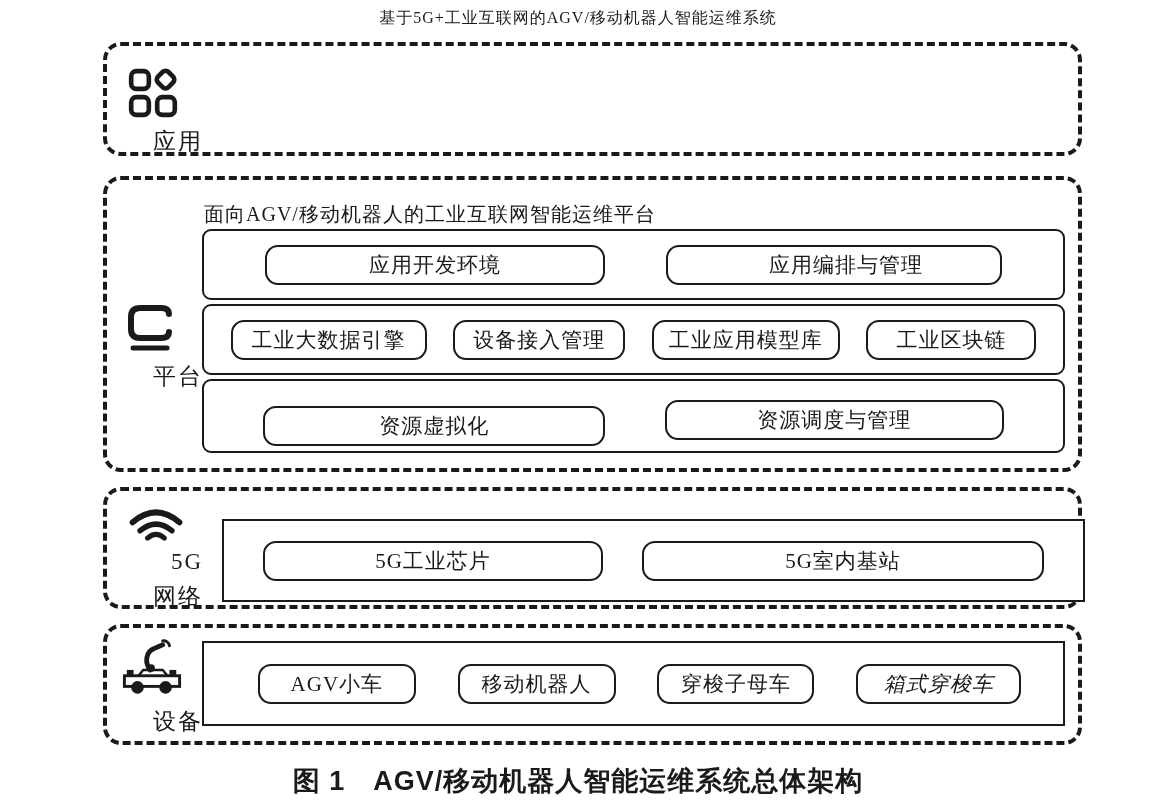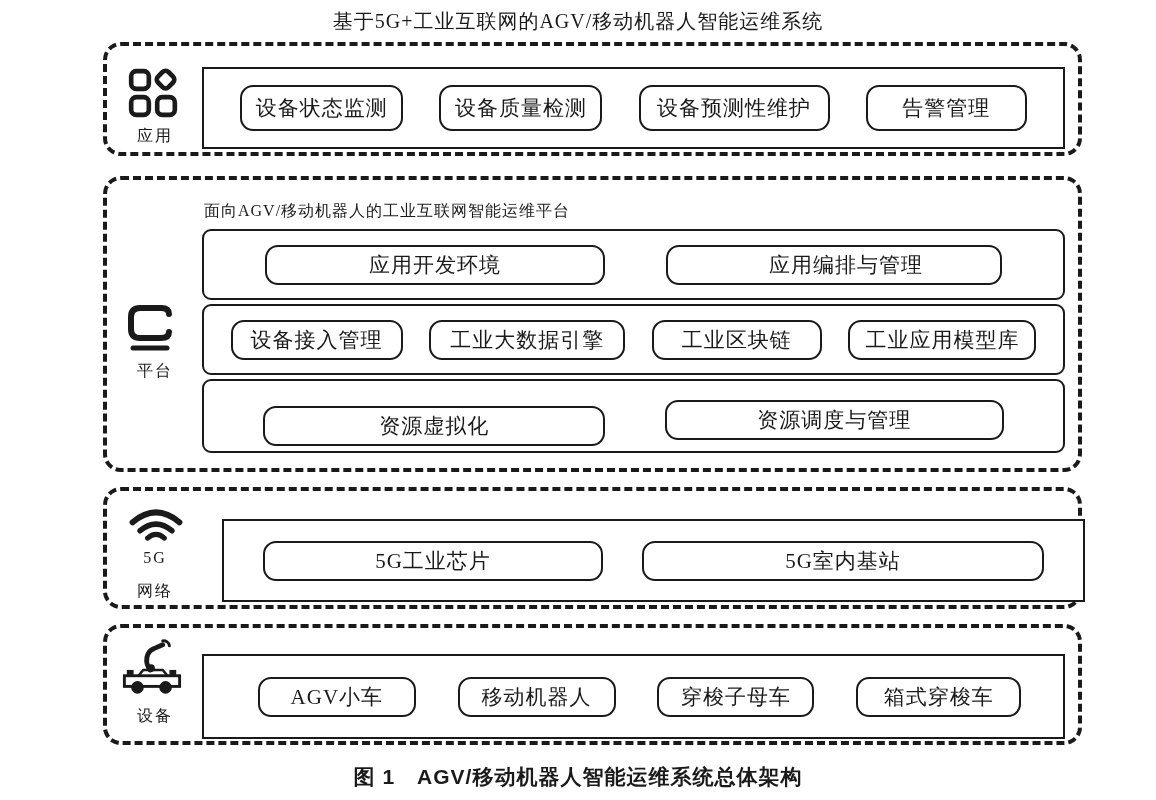--- a/index.html
+++ b/index.html
@@ -7,28 +7,28 @@
   body {
     position: relative;
     background: #ffffff;
     font-family: "Liberation Serif", "DejaVu Serif", serif;
     color: #1a1a1a;
   }
   .title {
     position: absolute;
     top: 8px; left: 0; width: 1156px;
     text-align: center;
-    font-size: 20px;
+    font-size: 16px;
     letter-spacing: 1px;
   }
   .caption {
     position: absolute;
     top: 763px; left: 0; width: 1156px;
     text-align: center;
-    font-size: 21px;
+    font-size: 27px;
     font-weight: bold;
     font-family: "Liberation Sans", "DejaVu Sans", sans-serif;
     letter-spacing: 1px;
   }
   .section {
     position: absolute;
     left: 103px;
     width: 979px;
     border: 4px dashed #1a1a1a;
     border-radius: 18px;
@@ -36,22 +36,22 @@
   }
   #sec-application { top: 42px;  height: 114px; }
   #sec-platform    { top: 176px; height: 296px; }
   #sec-network     { top: 487px; height: 122px; }
   #sec-device      { top: 624px; height: 121px; }
 
   .side-icon { position: absolute; }
   .side-label {
     position: absolute;
     width: 96px;
-    text-align: center;
-    font-size: 16px;
+    text-align: right;
+    font-size: 23px;
     letter-spacing: 2px;
   }
   .inner {
     position: absolute;
     left: 95px;
     width: 863px;
     border: 2px solid #1a1a1a;
     background: #ffffff;
     display: flex;
     align-items: center;
@@ -68,81 +68,75 @@
     background: #ffffff;
     flex: 0 0 auto;
   }
   
   #app-inner { top: 21px; height: 82px; }
   #app-inner .pill { height: 46px; }
   
   .plat-header {
     position: absolute;
     left: 97px; top: 21px;
-    font-size: 16px;
+    font-size: 20px;
     letter-spacing: 1px;
   }
   .plat-row { position: absolute; border-radius: 9px; }
   #plat-row1 { top: 49px;  height: 71px; }
   #plat-row2 { top: 124px; height: 71px; }
   #plat-row3 { top: 199px; height: 74px; }
   .plat-row .pill { height: 40px; }
   
   #net-inner { top: 28px; height: 83px; margin-left: 20px; }
   #net-inner .pill { height: 40px; }
   .net-label-1 { top: 58px; }
   .net-label-2 { top: 90px; }
   
-  #dev-inner { top: 26px; height: 85px; padding-left: 12px; }
+  #dev-inner { top: 13px; height: 85px; padding-left: 12px; }
   #dev-inner .pill { height: 40px; }
   svg .ln { stroke: #1a1a1a; fill: none; }
   svg .fl { fill: #1a1a1a; stroke: none; }
 </style>
 </head>
 <body>
 
 <div class="title">基于5G+工业互联网的AGV/移动机器人智能运维系统</div>
 
 <div class="section" id="sec-application">
   <span class="side-icon" style="left:20px; top:21px;">
     <svg width="52" height="52" viewBox="0 0 56 56">
       <rect class="ln" x="4.5" y="4.5" width="19" height="19" rx="5.5" stroke-width="5"></rect>
       <rect class="ln" x="4.5" y="32.5" width="19" height="19" rx="5.5" stroke-width="5"></rect>
       <rect class="ln" x="32.5" y="32.5" width="19" height="19" rx="5.5" stroke-width="5"></rect>
       <rect class="ln" x="33.5" y="5.5" width="16" height="16" rx="4.5" stroke-width="5" transform="rotate(45 41.5 13.5)"></rect>
     </svg>
   </span>
   <div class="side-label" style="left:0; top:80px;">应用</div>
-  <div class="inner" id="app-inner">
-    <div class="pill" style="width:163px;">设备状态监测</div>
-    <div class="pill" style="width:163px;">设备质量检测</div>
-    <div class="pill" style="width:191px;">设备预测性维护</div>
-    <div class="pill" style="width:161px;">告警管理</div>
-  </div>
 </div>
 
 <div class="section" id="sec-platform">
   <span class="side-icon" style="left:18px; top:122px;">
     <svg width="52" height="52" viewBox="0 0 52 52">
       <path class="ln" d="M36 6 H15 Q6 6 6 15 V27 Q6 36 15 36 H36 Q44 36 44 30" stroke-width="6" stroke-linecap="round"></path>
       <path class="ln" d="M36 6 Q44 6 44 12" stroke-width="6" stroke-linecap="round"></path>
       <line class="ln" x1="8" y1="46" x2="42" y2="46" stroke-width="5" stroke-linecap="round"></line>
     </svg>
   </span>
   <div class="side-label" style="left:0; top:181px;">平台</div>
   <div class="plat-header">面向AGV/移动机器人的工业互联网智能运维平台</div>
   <div class="inner plat-row" id="plat-row1">
     <div class="pill" style="width:340px;">应用开发环境</div>
     <div class="pill" style="width:336px;padding-left:24px;">应用编排与管理</div>
   </div>
   <div class="inner plat-row" id="plat-row2">
+    <div class="pill" style="width:196px;">工业大数据引擎</div>
     <div class="pill" style="width:172px;">设备接入管理</div>
-    <div class="pill" style="width:196px;">工业大数据引擎</div>
+    <div class="pill" style="width:188px;">工业应用模型库</div>
     <div class="pill" style="width:170px;">工业区块链</div>
-    <div class="pill" style="width:188px;">工业应用模型库</div>
   </div>
   <div class="inner plat-row" id="plat-row3">
     <div class="pill" style="width:342px;margin-top:20px;">资源虚拟化</div>
     <div class="pill" style="width:339px;margin-top:8px;">资源调度与管理</div>
   </div>
 </div>
 
 <div class="section" id="sec-network">
   <span class="side-icon" style="left:21px; top:15px;">
     <svg width="56" height="40" viewBox="0 0 60 42">
@@ -171,17 +165,17 @@
       <path class="ln" d="M30 32 C24 24 26 13 34 10 L43 6" stroke-width="5" stroke-linecap="round"></path>
       <circle class="fl" cx="31" cy="30" r="4"></circle>
       <path class="ln" d="M43 2 a6 6 0 0 1 7 5" stroke-width="3" stroke-linecap="round"></path>
     </svg>
   </span>
   <div class="side-label" style="left:0; top:78px;">设备</div>
   <div class="inner" id="dev-inner">
     <div class="pill" style="width:158px;">AGV小车</div>
     <div class="pill" style="width:158px;">移动机器人</div>
     <div class="pill" style="width:157px;">穿梭子母车</div>
-    <div class="pill" style="width:165px;">箱式穿梭车</div>
+    <div class="pill" style="width:165px;font-style:italic;">箱式穿梭车</div>
   </div>
 </div>
 
 <div class="caption">图 1　AGV/移动机器人智能运维系统总体架构</div>
 
 </body></html>

